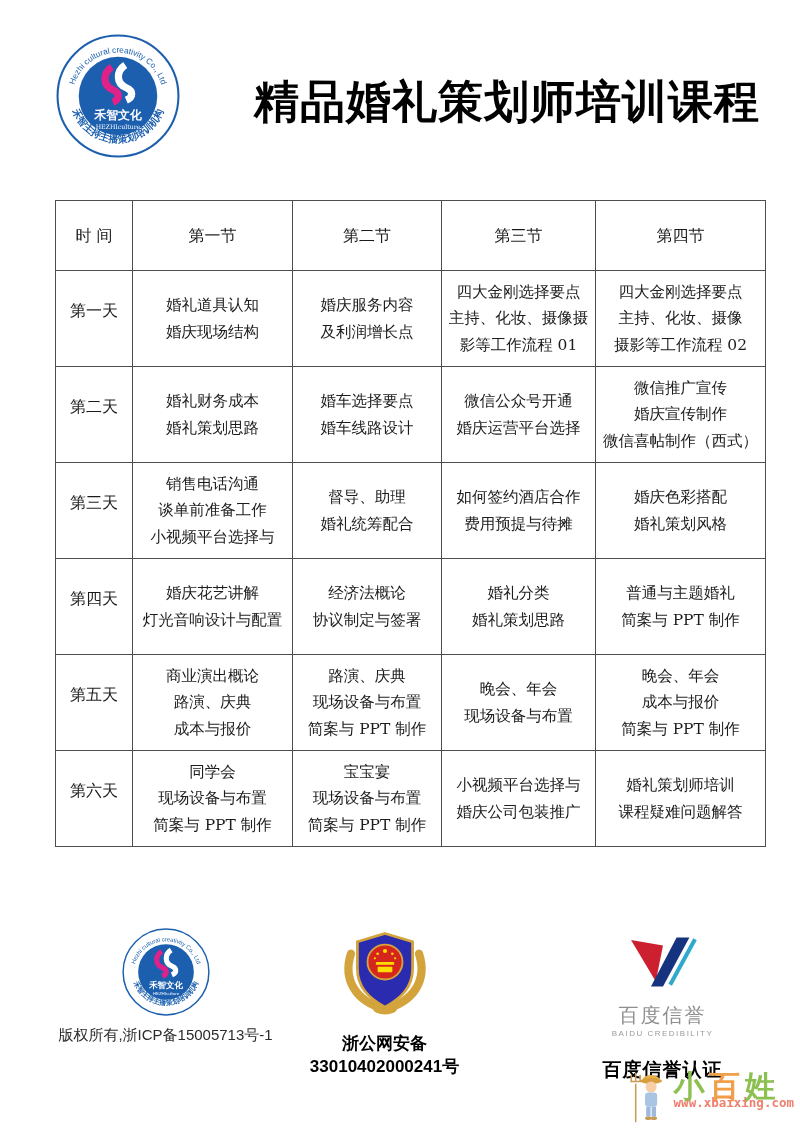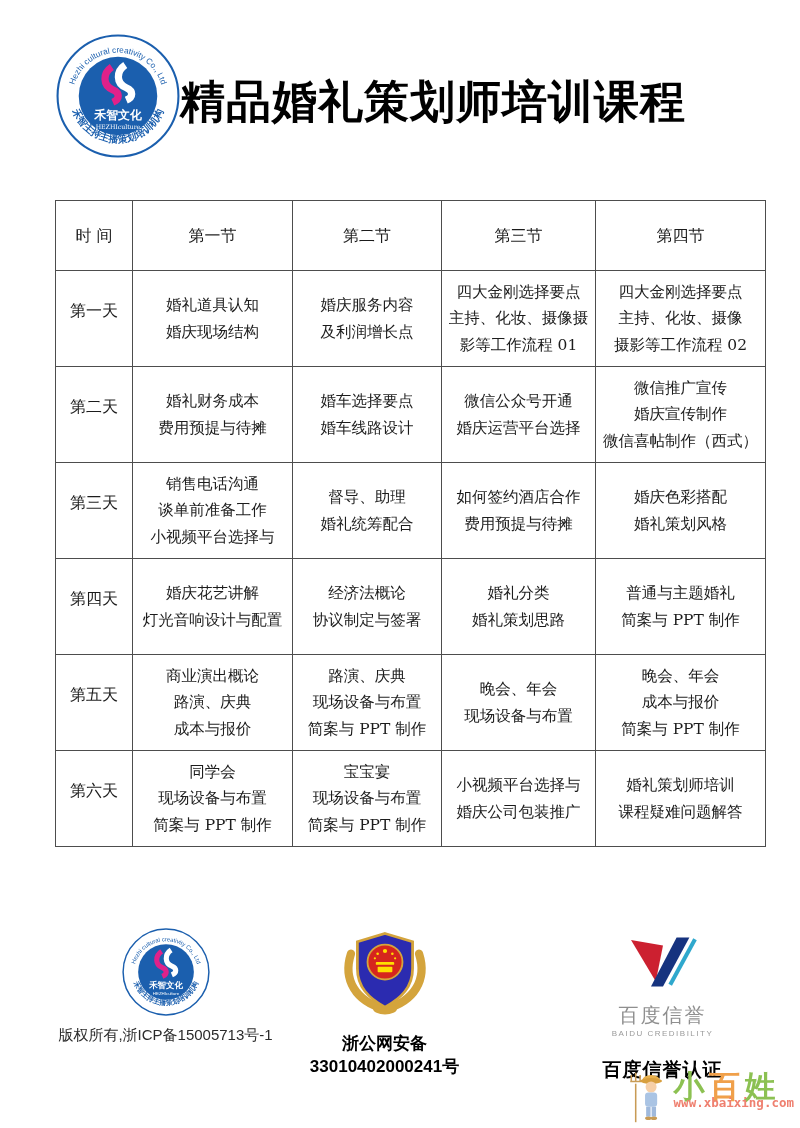--- a/index.html
+++ b/index.html
@@ -5,21 +5,21 @@
   html,body { margin:0; padding:0; background:#fff; }
   .page {
     position:relative; width:800px; height:1128px; background:#ffffff;
     font-family:"DejaVu Serif","Liberation Serif",serif; color:#111;
     overflow:hidden;
   }
   
   .logo-top { position:absolute; left:56px; top:34px; }
   .page-title {
     position:absolute; left:180px; top:72px; width:580px; margin:0;
-    text-align:left; font-size:45px; font-weight:bold; letter-spacing:1px;
+    text-align:right; font-size:45px; font-weight:bold; letter-spacing:1px;
     color:#000;
   }
   
   .course-table {
     position:absolute; left:55px; top:200px; width:710px;
     border-collapse:collapse; table-layout:fixed;
   }
   .course-table th, .course-table td {
     border:1px solid #4d4d4d; text-align:center; color:#1c1c1c;
     font-weight:normal; white-space:pre-line; line-height:1.7;
@@ -101,21 +101,21 @@
         <td>四大金刚选择要点
 主持、化妆、摄像摄
 影等工作流程 01</td>
         <td>四大金刚选择要点
 主持、化妆、摄像
 摄影等工作流程 02</td>
       </tr>
       <tr>
         <td class="day-cell">第二天</td>
         <td>婚礼财务成本
-费用预提与待摊</td>
+婚礼策划思路</td>
         <td>婚车选择要点
 婚车线路设计</td>
         <td>微信公众号开通
 婚庆运营平台选择</td>
         <td>微信推广宣传
 婚庆宣传制作
 微信喜帖制作（西式）</td>
       </tr>
       <tr>
         <td class="day-cell">第三天</td>

